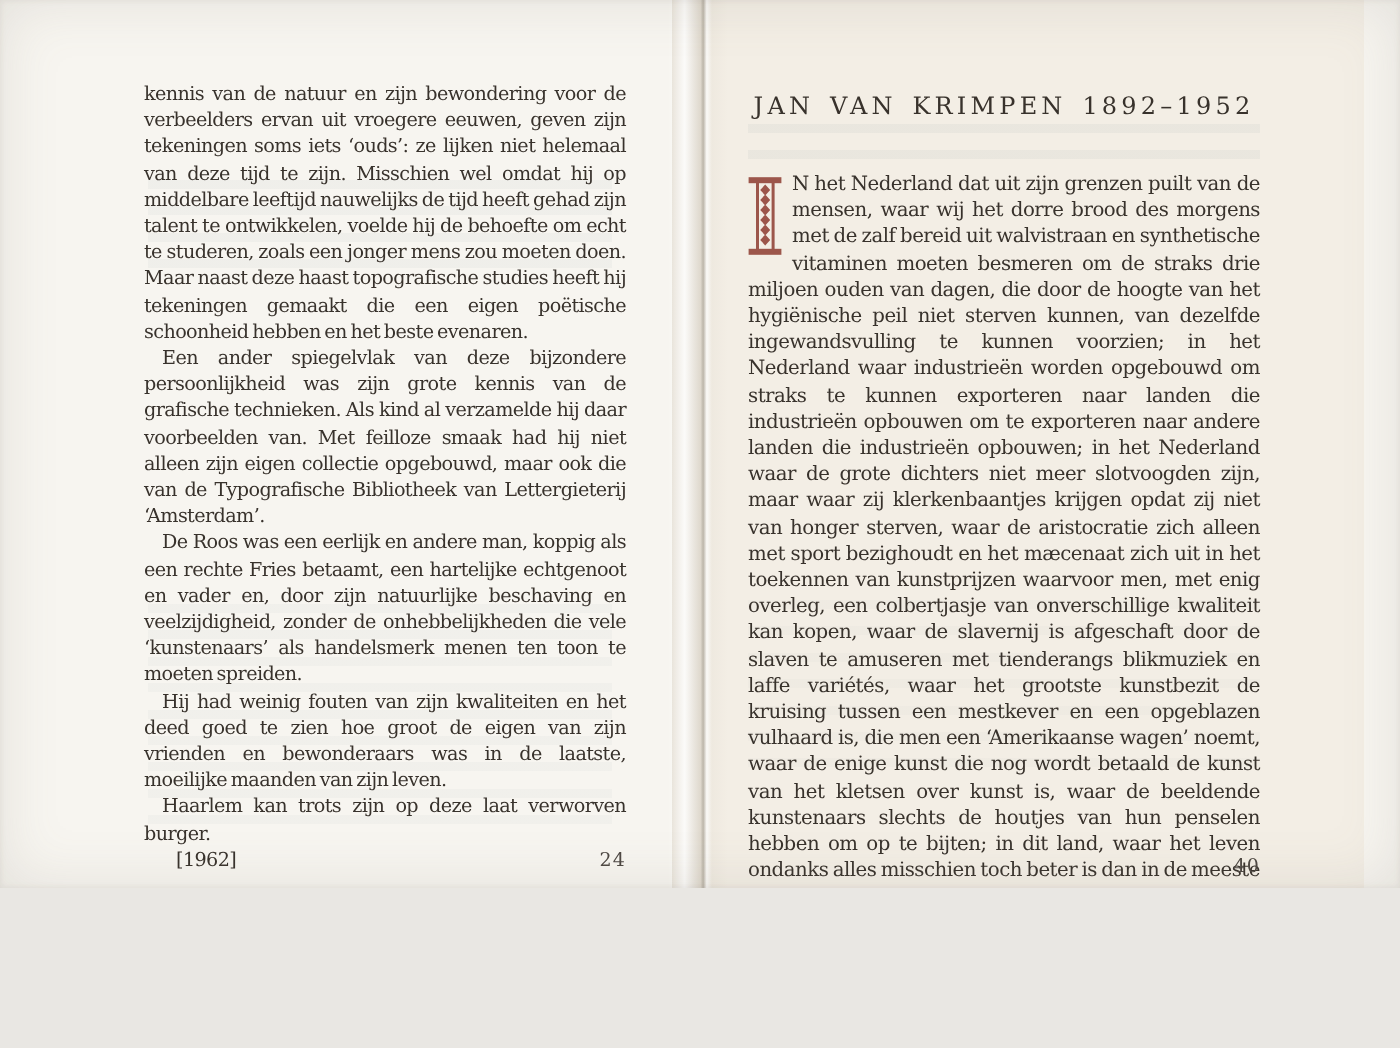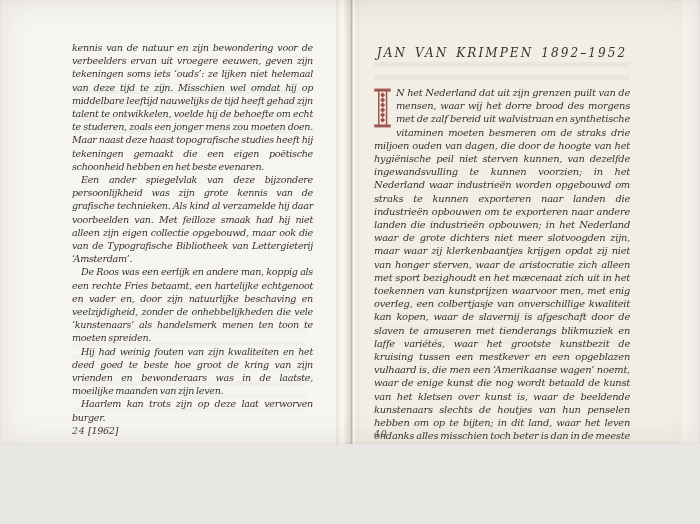--- a/index.html
+++ b/index.html
@@ -5,21 +5,20 @@
   * { box-sizing: border-box; }
   html, body { margin: 0; padding: 0; }
   body {
     width: 700px; height: 524px;
     background: #e9e7e3;
     font-family: "DejaVu Serif", "Liberation Serif", serif;
   }
   .scan {
     position: relative; width: 700px; height: 444px; overflow: hidden;
     background: var(--paper-left, #f7f5f0);
-    font-style: italic;
   }
   .scan::after {
     content: ""; position: absolute; inset: 0; pointer-events: none; z-index: 9;
     box-shadow: inset 0 0 30px rgba(125,118,105,0.16), inset 0 0 3px rgba(125,118,105,0.12);
   }
   .page { position: absolute; top: 0; height: 524px; }
   .page-left  { left: 0; width: 354px; background: var(--paper-left, #f7f5f0); }
   .page-right { left: 336px; width: 346px; background: var(--paper-right, #f3eee5); }
   .page-right::before {
     content: ""; position: absolute; left: 0; top: 0; bottom: 0; width: 28px;
@@ -57,21 +56,21 @@
     text-align: justify;
   }
   .dropcap {
     float: left; position: relative;
     width: 17px; height: 40px; margin: 2px 5px 0 0;
     color: var(--accent, #9c564b);
   }
   .dropcap svg { display: block; width: 17px; height: 40px; }
   .hidden-letter { position: absolute; left: 0; top: 0; opacity: 0; font-size: 1px; }
   .pagenum {
-    position: absolute; text-align: left;
+    position: absolute; text-align: right;
     font-size: 9.5px; letter-spacing: 0.6px;
     color: var(--pagenum, #4e4843);
   }
   .pagenum-left  { left: 72px; width: 241px; top: 425px; }
   .pagenum-right { left: 38px; width: 256px; top: 428px; }
   .bleed {
     position: absolute; pointer-events: none;
     background: repeating-linear-gradient(180deg,
       rgba(112,134,140,0.10) 0px, rgba(112,134,140,0.10) 4.5px,
       rgba(112,134,140,0) 4.5px, rgba(112,134,140,0) 13.2px);
@@ -86,21 +85,21 @@
 
 <div class="scan">
 
   <div class="page page-left">
     <div class="bleed bleed-l1"></div>
     <div class="bleed bleed-l2"></div>
     <div class="textblock">
       <p class="para">kennis van de natuur en zijn bewondering voor de verbeelders ervan uit vroegere eeuwen, geven zijn tekeningen soms iets ‘ouds’: ze lijken niet helemaal van deze tijd te zijn. Misschien wel omdat hij op middelbare leeftijd nauwelijks de tijd heeft gehad zijn talent te ontwikkelen, voelde hij de behoefte om echt te studeren, zoals een jonger mens zou moeten doen. Maar naast deze haast topografische studies heeft hij tekeningen gemaakt die een eigen poëtische schoonheid hebben en het beste evenaren.</p>
       <p class="para indent">Een ander spiegelvlak van deze bijzondere persoonlijkheid was zijn grote kennis van de grafische technieken. Als kind al verzamelde hij daar voorbeelden van. Met feilloze smaak had hij niet alleen zijn eigen collectie opgebouwd, maar ook die van de Typografische Bibliotheek van Lettergieterij ‘Amsterdam’.</p>
       <p class="para indent">De Roos was een eerlijk en andere man, koppig als een rechte Fries betaamt, een hartelijke echtgenoot en vader en, door zijn natuurlijke beschaving en veelzijdigheid, zonder de onhebbelijkheden die vele ‘kunstenaars’ als handelsmerk menen ten toon te moeten spreiden.</p>
-      <p class="para indent">Hij had weinig fouten van zijn kwaliteiten en het deed goed te beste hoe groot de kring van zijn vrienden en bewonderaars was in de laatste, moeilijke maanden van zijn leven.</p>
+      <p class="para indent">Hij had weinig fouten van zijn kwaliteiten en het deed goed te zien hoe groot de eigen van zijn vrienden en bewonderaars was in de laatste, moeilijke maanden van zijn leven.</p>
       <p class="para indent">Haarlem kan trots zijn op deze laat verworven burger.</p>
       <p class="para dateline">[1962]</p>
     </div>
     <div class="pagenum pagenum-left">24</div>
   </div>
 
   <div class="gutter"></div>
 
   <div class="page page-right">
     <div class="bleed bleed-r1"></div>

